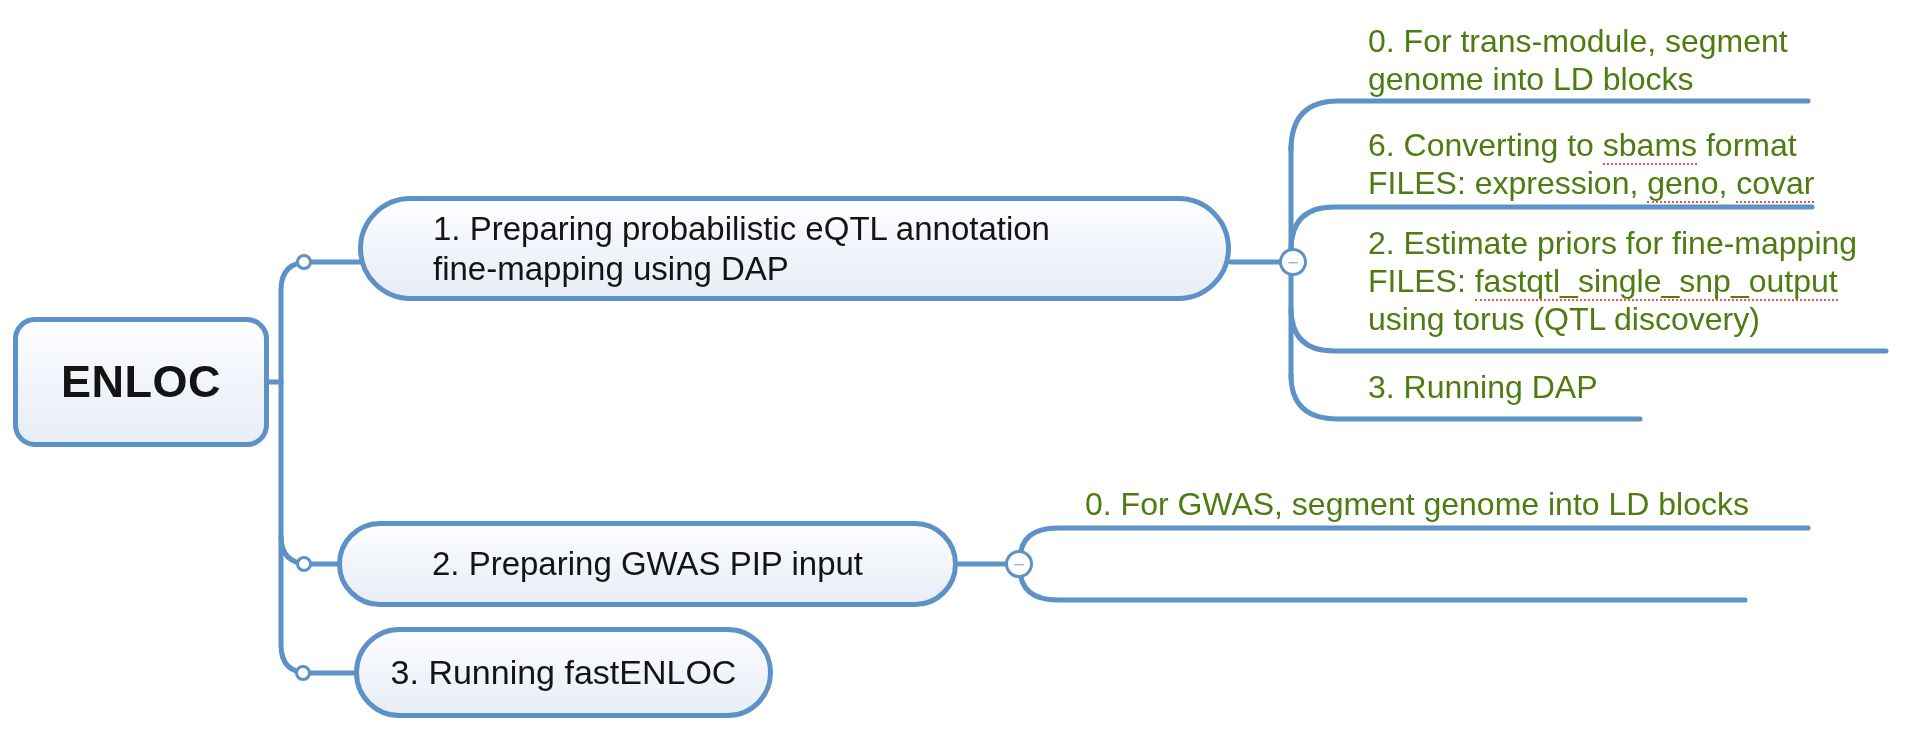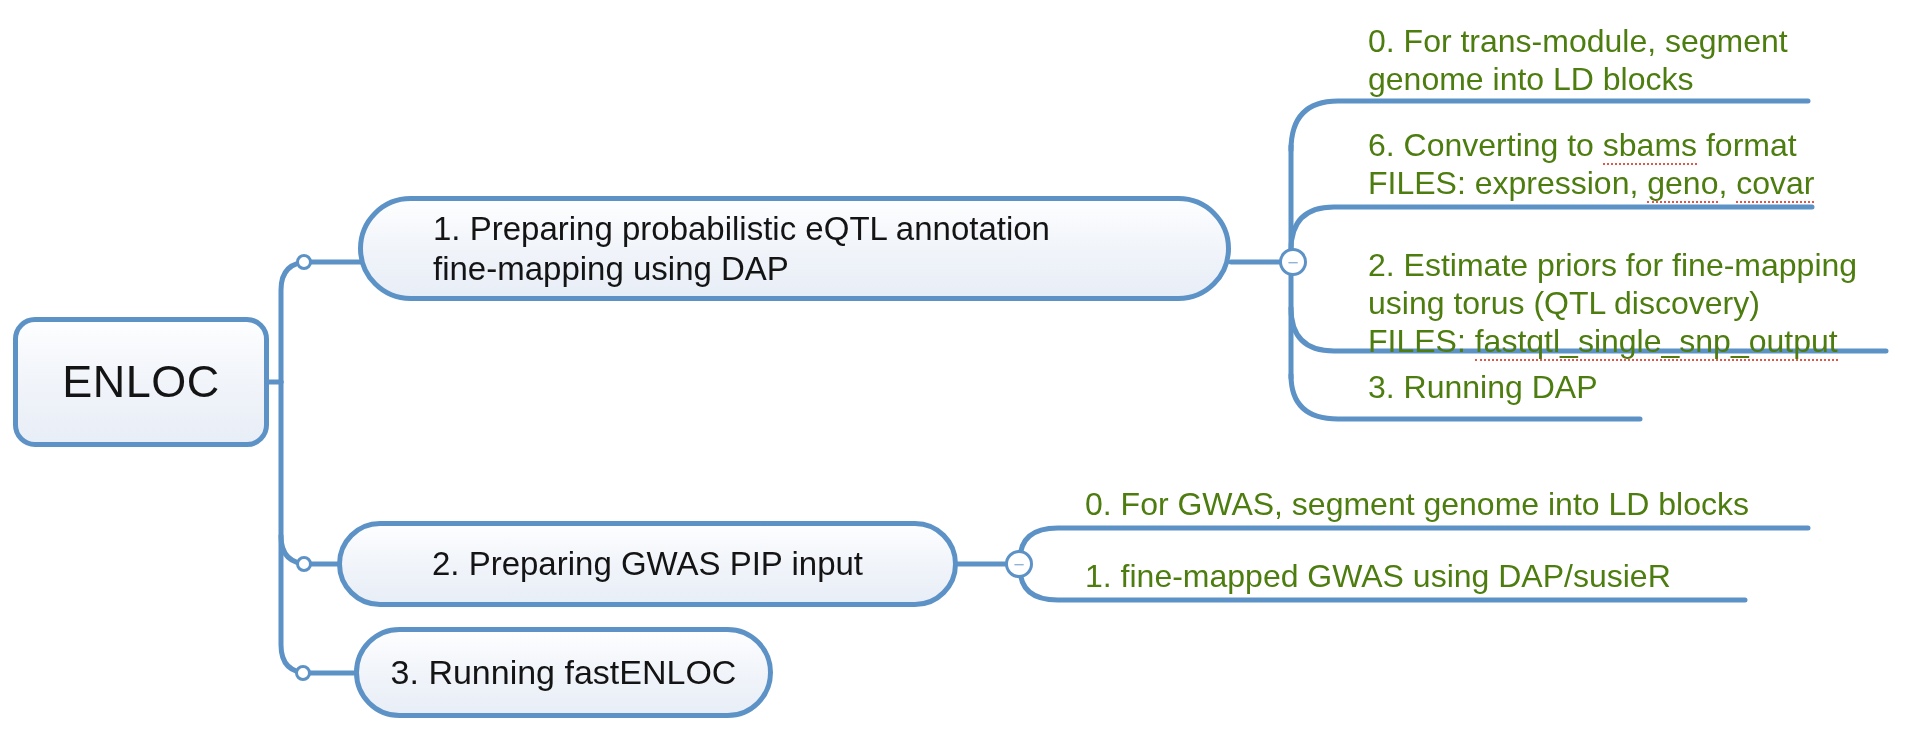--- a/index.html
+++ b/index.html
@@ -15,21 +15,21 @@
 
   .node{
     position:absolute;box-sizing:border-box;
     border:5px solid #5d92c6;
     background:linear-gradient(180deg,#fdfeff 0%,#f2f5fa 45%,#e8eef7 100%);
     display:flex;align-items:center;
     color:#141414;
   }
   .node.center{justify-content:center;text-align:center;}
 
-  .root-node{left:13px;top:317px;width:256px;height:130px;border-radius:22px;font-size:45px;letter-spacing:.5px;}
+  .root-node{left:13px;top:317px;width:256px;height:130px;border-radius:22px;font-size:45px;letter-spacing:.5px;font-weight:bold;}
   .pill-1{left:358px;top:196px;width:873px;height:105px;border-radius:66px;font-size:33px;line-height:40px;padding-left:70px;}
   .pill-2{left:337px;top:521px;width:621px;height:86px;border-radius:44px;font-size:33px;}
   .pill-3{left:354px;top:627px;width:419px;height:91px;border-radius:46px;font-size:34px;}
 
   .subtopic{
     position:absolute;font-size:32px;line-height:38px;white-space:nowrap;
     color:#4d7c0f;cursor:default;
   }
   .b1child{left:1368px;}
   .b2child{left:1085px;}
@@ -99,37 +99,34 @@
   <div class="subtopic b1child" style="top:22px;">
     <div>0. For trans-module, segment</div>
     <div>genome into LD blocks</div>
   </div>
 
   <div class="subtopic b1child" style="top:126px;">
     <div><span>6. Converting to </span><span class="miss">sbams</span><span> format</span></div>
     <div><span>FILES: expression, </span><span class="miss">geno</span><span>, </span><span class="miss">covar</span></div>
   </div>
 
-  <div class="subtopic b1child" style="top:246px;">
+  <div class="subtopic b1child" style="top:224px;">
     <div>2. Estimate priors for fine-mapping</div>
+    <div><span>FILES: </span><span class="miss">fastqtl_single_snp_output</span></div>
     <div>using torus (QTL discovery)</div>
-    <div><span>FILES: </span><span class="miss">fastqtl_single_snp_output</span></div>
   </div>
 
   <div class="subtopic b1child" style="top:368px;">
     <div>3. Running DAP</div>
   </div>
 
   <div class="subtopic b2child" style="top:485px;">
     <div>0. For GWAS, segment genome into LD blocks</div>
   </div>
 
-  <div class="subtopic b2child" style="top:557px;">
-    <div>1. fine-mapped GWAS using DAP/susieR</div>
-  </div>
 
   <div class="dot" style="left:296px;top:254px;"></div>
   <div class="dot" style="left:296px;top:556px;"></div>
   <div class="dot" style="left:295px;top:665px;"></div>
 
   <div class="collapse" style="left:1279px;top:248px;">
     <span>−</span>
   </div>
   <div class="collapse" style="left:1005px;top:550px;">
     <span>−</span>

